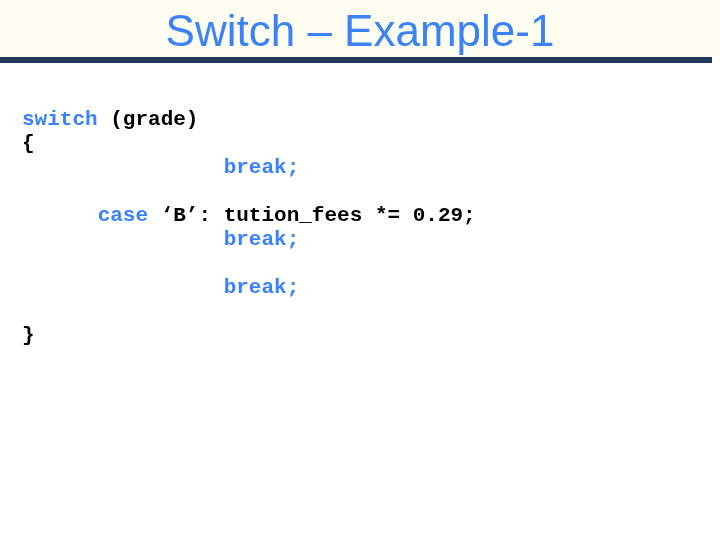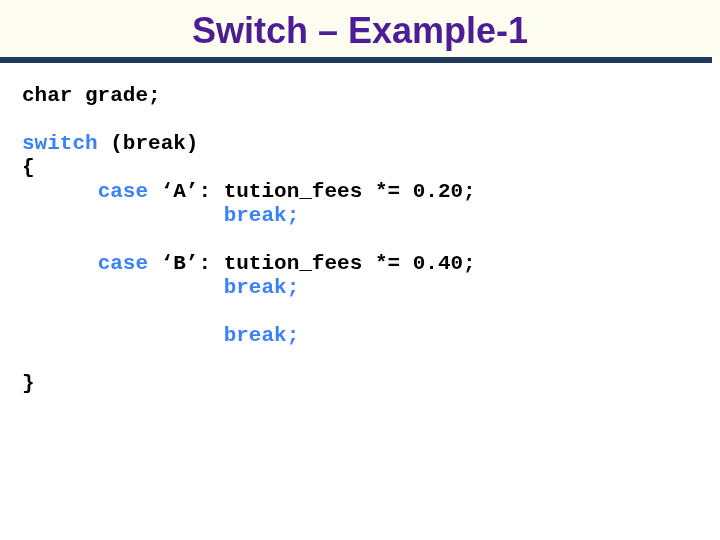--- a/index.html
+++ b/index.html
@@ -23,23 +23,23 @@
     height: 57px;
     background: #FDFDF1;
     display: flex;
     align-items: center;
     justify-content: center;
   }
   .slide-title {
     margin: 0;
     padding-top: 4px;
     font-family: "Liberation Sans", sans-serif;
-    font-size: 36px;
-    font-weight: bold;
-    color: #4c1d95;
+    font-size: 44px;
+    font-weight: normal;
+    color: #3b82f6;
     letter-spacing: 0px;
     white-space: nowrap;
   }
   .header-rule {
     position: absolute;
     left: 0;
     top: 57px;
     width: 712px;
     height: 6px;
     background: #20395C;
@@ -69,28 +69,26 @@
 </head>
 <body>
 
 <div class="slide">
   <div class="header-band">
     <h1 class="slide-title">Switch – Example-1</h1>
   </div>
   <div class="header-rule"></div>
   <div class="code-area">
     <div>
-        <div class="code-line"><span class="plain">char grade;</span></div>
         <div class="code-line">&nbsp;</div>
-        <div class="code-line"><span class="kw">switch</span><span class="plain"> (break)</span></div>
+        <div class="code-line"><span class="kw">switch</span><span class="plain"> (grade)</span></div>
         <div class="code-line"><span class="plain">{</span></div>
-        <div class="code-line"><span class="plain">      </span><span class="kw">case</span><span class="plain"> ‘A’: tution_fees *= 0.20;</span></div>
         <div class="code-line"><span class="plain">                </span><span class="kw">break;</span></div>
         <div class="code-line">&nbsp;</div>
-        <div class="code-line"><span class="plain">      </span><span class="kw">case</span><span class="plain"> ‘B’: tution_fees *= 0.40;</span></div>
+        <div class="code-line"><span class="plain">      </span><span class="kw">case</span><span class="plain"> ‘B’: tution_fees *= 0.29;</span></div>
         <div class="code-line"><span class="plain">                </span><span class="kw">break;</span></div>
         <div class="code-line">&nbsp;</div>
         <div class="code-line"><span class="plain">                </span><span class="kw">break;</span></div>
         <div class="code-line">&nbsp;</div>
         <div class="code-line"><span class="plain">}</span></div>
       </div>
   </div>
 </div>
 
 </body></html>

